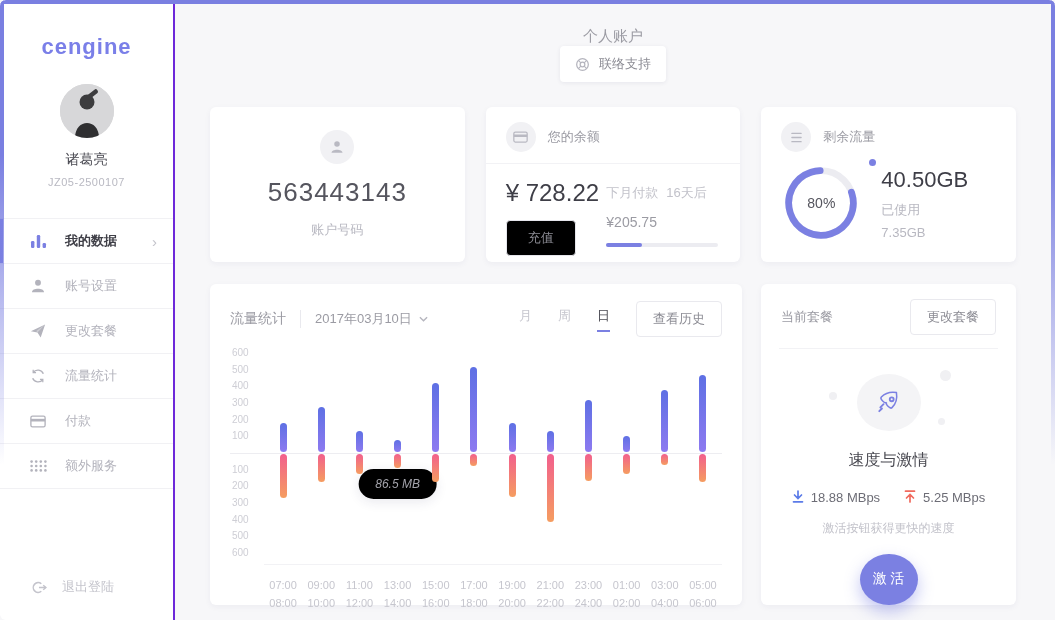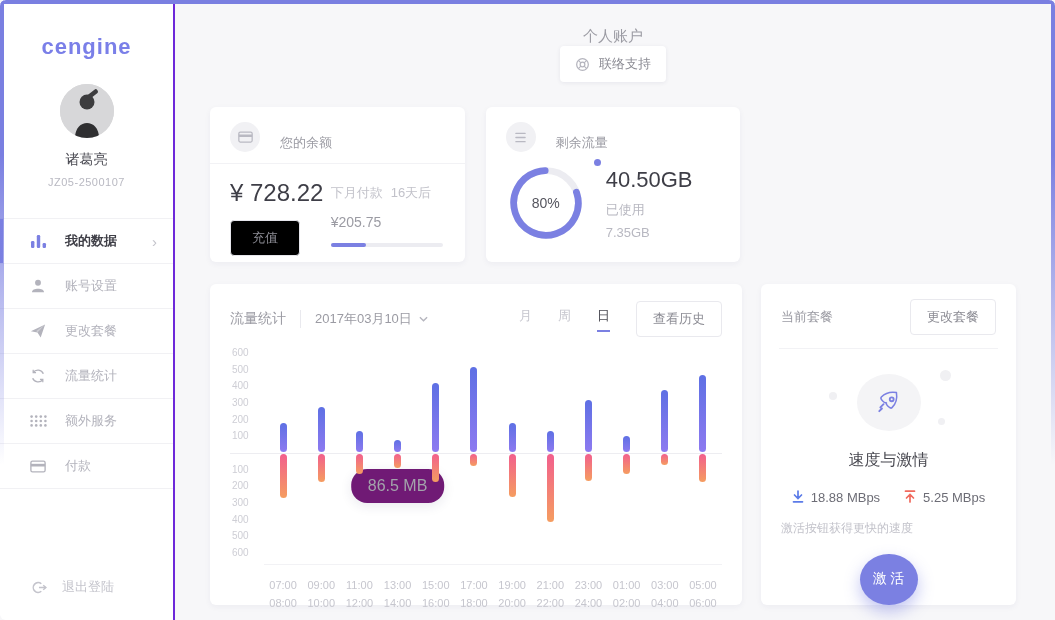--- a/index.html
+++ b/index.html
@@ -40,21 +40,21 @@
   .card { background:#fff; border-radius:6px; box-shadow:0 2px 6px rgba(40,40,90,.05); }
   .cards-row .card { height:155px; }
 
   
   .acct-card { display:flex; flex-direction:column; align-items:center; justify-content:center; }
   .round-icon { border-radius:50%; background:#f1f1f4; display:flex; align-items:center; justify-content:center; color:#b9b9c2; }
   .acct-icon { width:34px; height:34px; }
   .acct-number { font-size:26px; color:#55555e; margin-top:13px; letter-spacing:1px; }
   .acct-label { font-size:13px; color:#b8b8c1; margin-top:13px; }
 
-  .card-head { display:flex; align-items:flex-end; gap:20px; padding:15px 20px 11px; }
+  .card-head { display:flex; align-items:center; gap:12px; padding:15px 20px 11px; }
   .head-icon { width:30px; height:30px; }
   .card-title { color:#9b9ba3; font-size:13px; }
   .card-divider { border-top:1px solid #f2f2f5; }
 
   
   .balance-body { display:flex; justify-content:space-between; padding:15px 22px 0 20px; }
   .balance-amount { font-size:24px; color:#3e3e47; }
   .recharge-btn { margin-top:13px; background:#000000; border:1px solid #e6e6ec; border-radius:4px; padding:8px 21px; color:#8c8c94; font-size:13px; cursor:pointer; }
   .pay-next { color:#c2c2ca; font-size:13px; margin-top:5px; }
   .pay-next .due { margin-left:8px; }
@@ -86,33 +86,33 @@
   .history-btn { border:1px solid #e9e9ee; background:#fff; border-radius:4px; padding:8px 16px; color:#8c8c94; font-size:13px; cursor:pointer; }
   .chart-body { position:relative; margin-top:16px; height:200px; }
   .y-axis { position:absolute; left:0; top:0; bottom:0; width:34px; }
   .y-tick { position:absolute; left:2px; color:#ceced5; font-size:10px; }
   .zero-line { position:absolute; left:0; right:0; top:100px; height:1px; background:#ededf1; }
   .plot { position:absolute; left:34px; right:0; top:0; bottom:0; }
   .bar { position:absolute; width:7px; border-radius:4px; }
   .plot-bottom { position:absolute; left:0; right:0; bottom:-12px; height:1px; background:#f2f2f5; }
   .x-axis { display:flex; margin-left:34px; margin-top:24px; }
   .x-tick { flex:1; text-align:center; color:#c6c6ce; font-size:11px; line-height:1.6; }
-  .tooltip { position:absolute; transform:translateX(-50%); background:#701a75; border-radius:16px; padding:8px 17px; font-size:16px; color:#a3a3ab; box-shadow:0 3px 12px rgba(40,40,90,.10); white-space:nowrap; }
+  .tooltip { position:absolute; transform:translateX(-50%); background:#000000; border-radius:16px; padding:8px 17px; font-size:12px; color:#a3a3ab; box-shadow:0 3px 12px rgba(40,40,90,.10); white-space:nowrap;font-style:italic; }
 
   
   .plan-card { padding:15px 20px 0; display:flex; flex-direction:column; }
   .plan-head { display:flex; justify-content:space-between; align-items:center; }
   .plan-title { color:#9b9ba3; font-size:13px; }
   .plan-divider { margin:13px -2px 0; border-top:1px solid #f2f2f5; }
   .rocket-wrap { margin:25px auto 0; width:64px; height:64px; border-radius:50%; background:#f4f4f6; display:flex; align-items:center; justify-content:center; position:relative; }
   .deco-dot { position:absolute; border-radius:50%; background:#f0f0f3; }
   .plan-name { text-align:center; margin-top:19px; color:#4a4a52; font-size:16px; }
   .speeds { display:flex; justify-content:center; gap:24px; margin-top:19px; font-size:13px; color:#6d6d76; }
   .speed { display:flex; align-items:flex-start; gap:7px; }
-  .hint { color:#c2c2ca; font-size:12px; margin-top:15px; }
+  .hint { text-align:center; color:#c2c2ca; font-size:12px; margin-top:15px; }
   .activate-btn { width:58px; height:58px; border-radius:50%; background:#7b80e2; color:#fff; border:none; margin:17px auto 0; font-size:14px; box-shadow:0 7px 16px rgba(123,128,226,.45); cursor:pointer;font-family:Liberation Serif, serif; }
 </style>
 </head>
 <body>
 
 <div class="edge-top"></div>
 <div class="edge-left"></div>
 <div class="edge-right"></div>
 
 <aside class="sidebar">
@@ -164,20 +164,29 @@
     <div class="menu-item">
       <span class="mi-icon">
         <svg width="16" height="16" viewBox="0 0 18 18" fill="none" stroke="currentColor" stroke-width="1.6">
             <path d="M15 6.5 A6.6 6.6 0 0 0 3.6 5"></path>
             <path d="M3 11.5 A6.6 6.6 0 0 0 14.4 13"></path>
             <path d="M3.6 2 v3.2 h3.2" stroke-width="1.4"></path>
             <path d="M14.4 16 v-3.2 h-3.2" stroke-width="1.4"></path>
           </svg>
       </span>
       <span>流量统计</span>
+    </div>
+    <div class="menu-item">
+      <span class="mi-icon">
+        <svg width="16" height="13" viewBox="0 0 18 14" fill="none" stroke="currentColor" stroke-width="1.5">
+            <rect x="1" y="1" width="16" height="12" rx="1.8"></rect>
+            <rect x="1" y="4" width="16" height="3" fill="currentColor" stroke="none"></rect>
+          </svg>
+      </span>
+      <span>付款</span>
     </div>
     <div class="menu-item">
       <span class="mi-icon">
         <svg width="17" height="12" viewBox="0 0 17 12" fill="currentColor">
             <g>
               <circle cx="1.6" cy="1.6" r="1.3"></circle>
               <circle cx="6.2" cy="1.6" r="1.3"></circle>
               <circle cx="10.8" cy="1.6" r="1.3"></circle>
               <circle cx="15.4" cy="1.6" r="1.3"></circle>
               <circle cx="1.6" cy="6" r="1.3"></circle>
@@ -186,29 +195,20 @@
               <circle cx="15.4" cy="6" r="1.3"></circle>
               <circle cx="1.6" cy="10.4" r="1.3"></circle>
               <circle cx="6.2" cy="10.4" r="1.3"></circle>
               <circle cx="10.8" cy="10.4" r="1.3"></circle>
               <circle cx="15.4" cy="10.4" r="1.3"></circle>
             </g>
           </svg>
       </span>
       <span>额外服务</span>
     </div>
-    <div class="menu-item">
-      <span class="mi-icon">
-        <svg width="16" height="13" viewBox="0 0 18 14" fill="none" stroke="currentColor" stroke-width="1.5">
-            <rect x="1" y="1" width="16" height="12" rx="1.8"></rect>
-            <rect x="1" y="4" width="16" height="3" fill="currentColor" stroke="none"></rect>
-          </svg>
-      </span>
-      <span>付款</span>
-    </div>
   </nav>
 
   <div class="logout">
     <span style="display:flex;">
       <svg width="17" height="17" viewBox="0 0 18 18" fill="none" stroke="currentColor" stroke-width="1.6">
           <path d="M12 5 A5.2 5.2 0 1 0 12 13"></path>
           <path d="M9.5 9 h7"></path>
           <path d="M14 6.6 L16.8 9 L14 11.4" fill="none"></path>
         </svg>
     </span>
@@ -224,20 +224,30 @@
           <circle cx="9" cy="9" r="7"></circle>
           <circle cx="9" cy="9" r="2.8"></circle>
           <path d="M4.1 4.1 L7 7 M14 4.1 L11 7 M4.1 14 L7 11 M14 14 L11 11" stroke-width="1.3"></path>
         </svg>
       <span>联络支持</span>
     </button>
   </div>
 
   <section class="cards-row">
 
+    <div class="card acct-card">
+      <span class="round-icon acct-icon">
+        <svg width="16" height="16" viewBox="0 0 18 18" fill="currentColor">
+            <circle cx="9" cy="5.6" r="3.1"></circle>
+            <path d="M2.8 15.6 C2.8 10.8 15.2 10.8 15.2 15.6 Z"></path>
+          </svg>
+      </span>
+      <div class="acct-number">563443143</div>
+      <div class="acct-label">账户号码</div>
+    </div>
 
     <div class="card">
       <div class="card-head">
         <span class="round-icon head-icon">
           <svg width="15" height="12" viewBox="0 0 18 14" fill="none" stroke="currentColor" stroke-width="1.5">
               <rect x="1" y="1" width="16" height="12" rx="1.8"></rect>
               <rect x="1" y="4" width="16" height="3" fill="currentColor" stroke="none"></rect>
             </svg>
         </span>
         <span class="card-title">您的余额</span>

